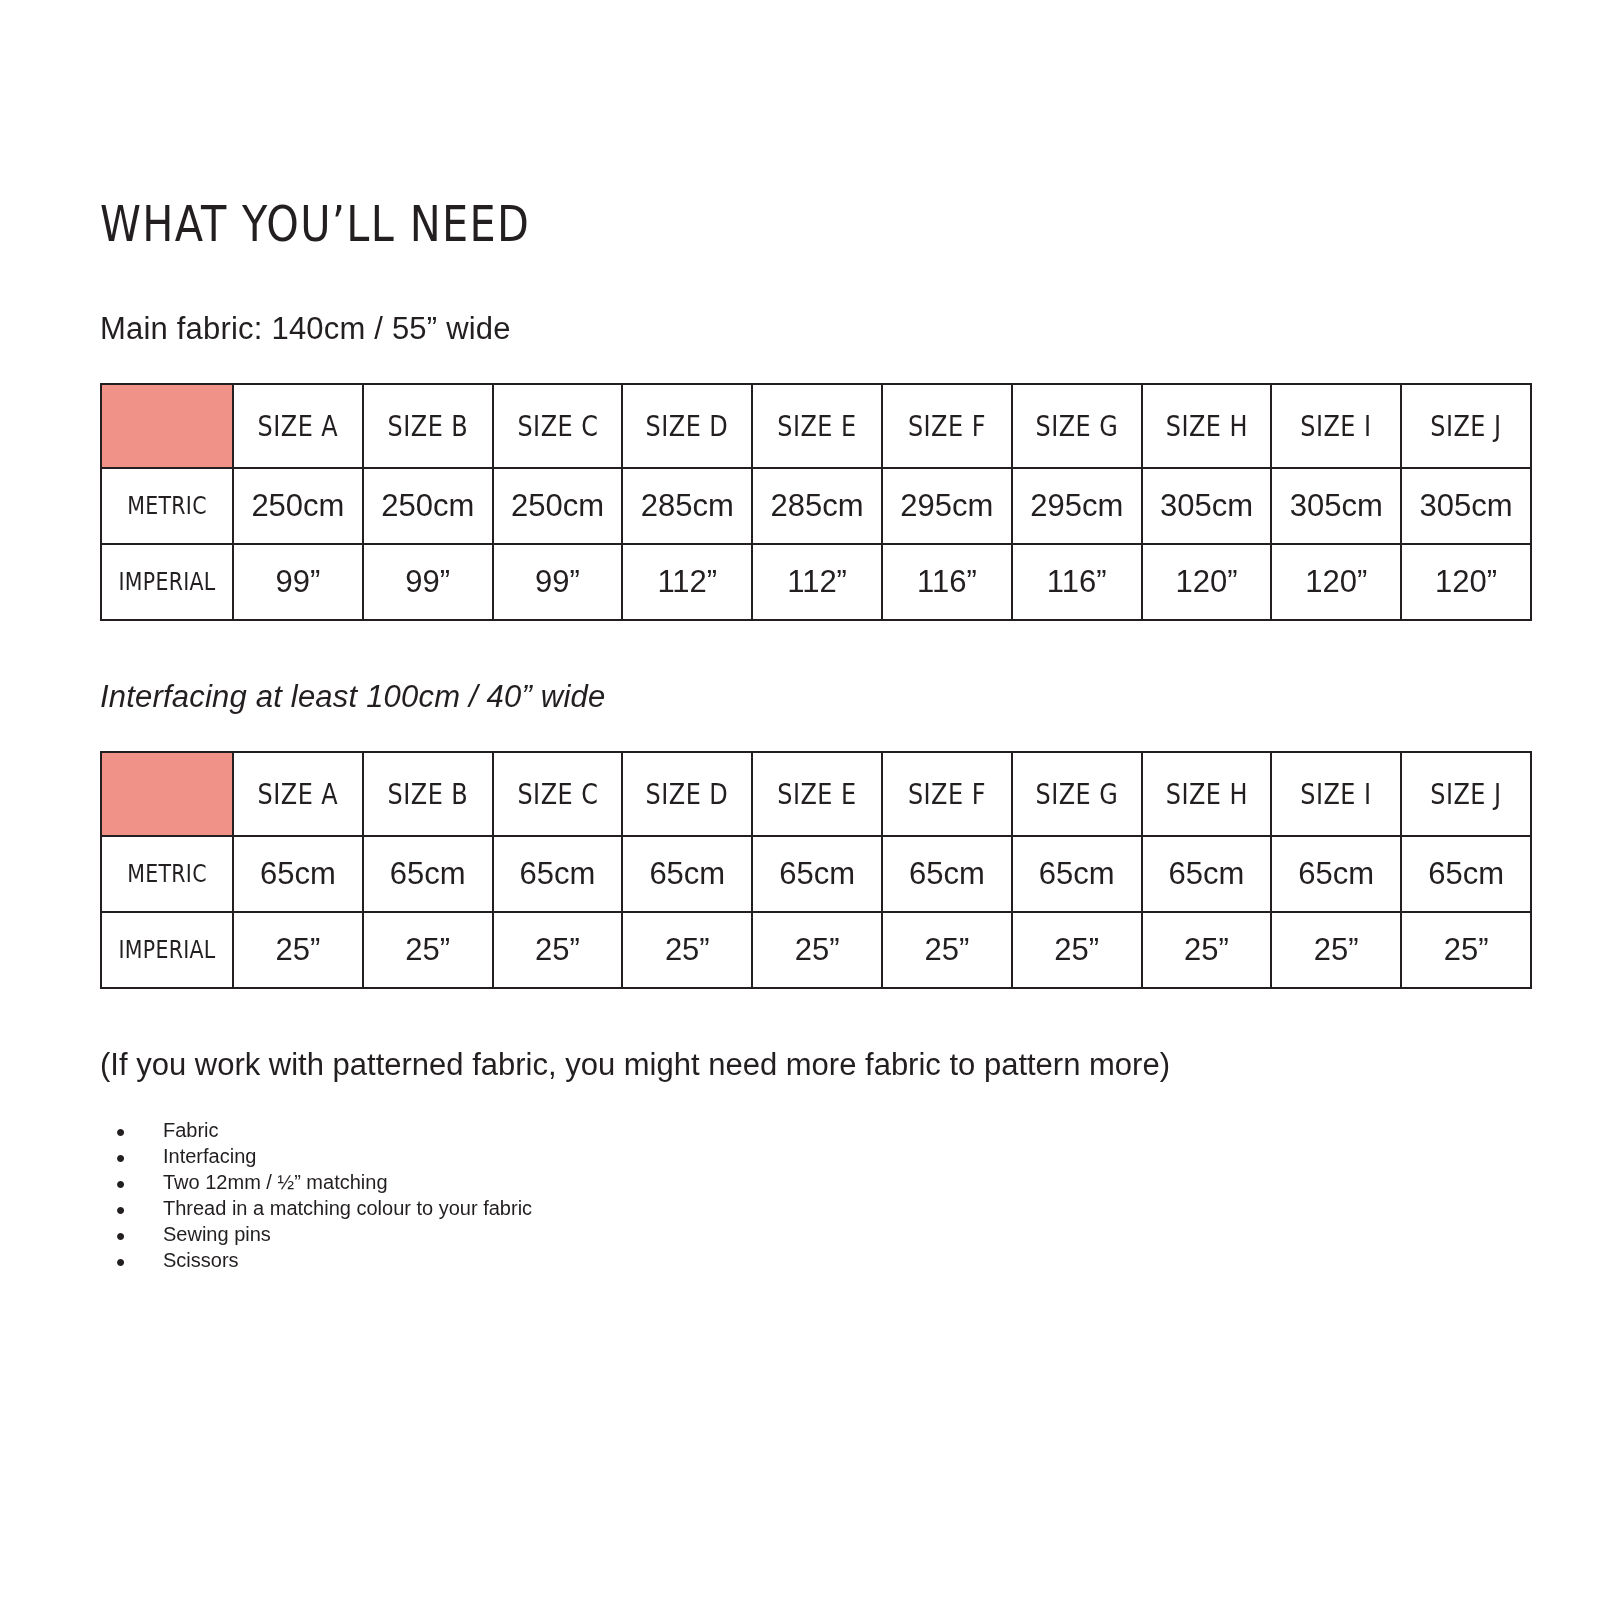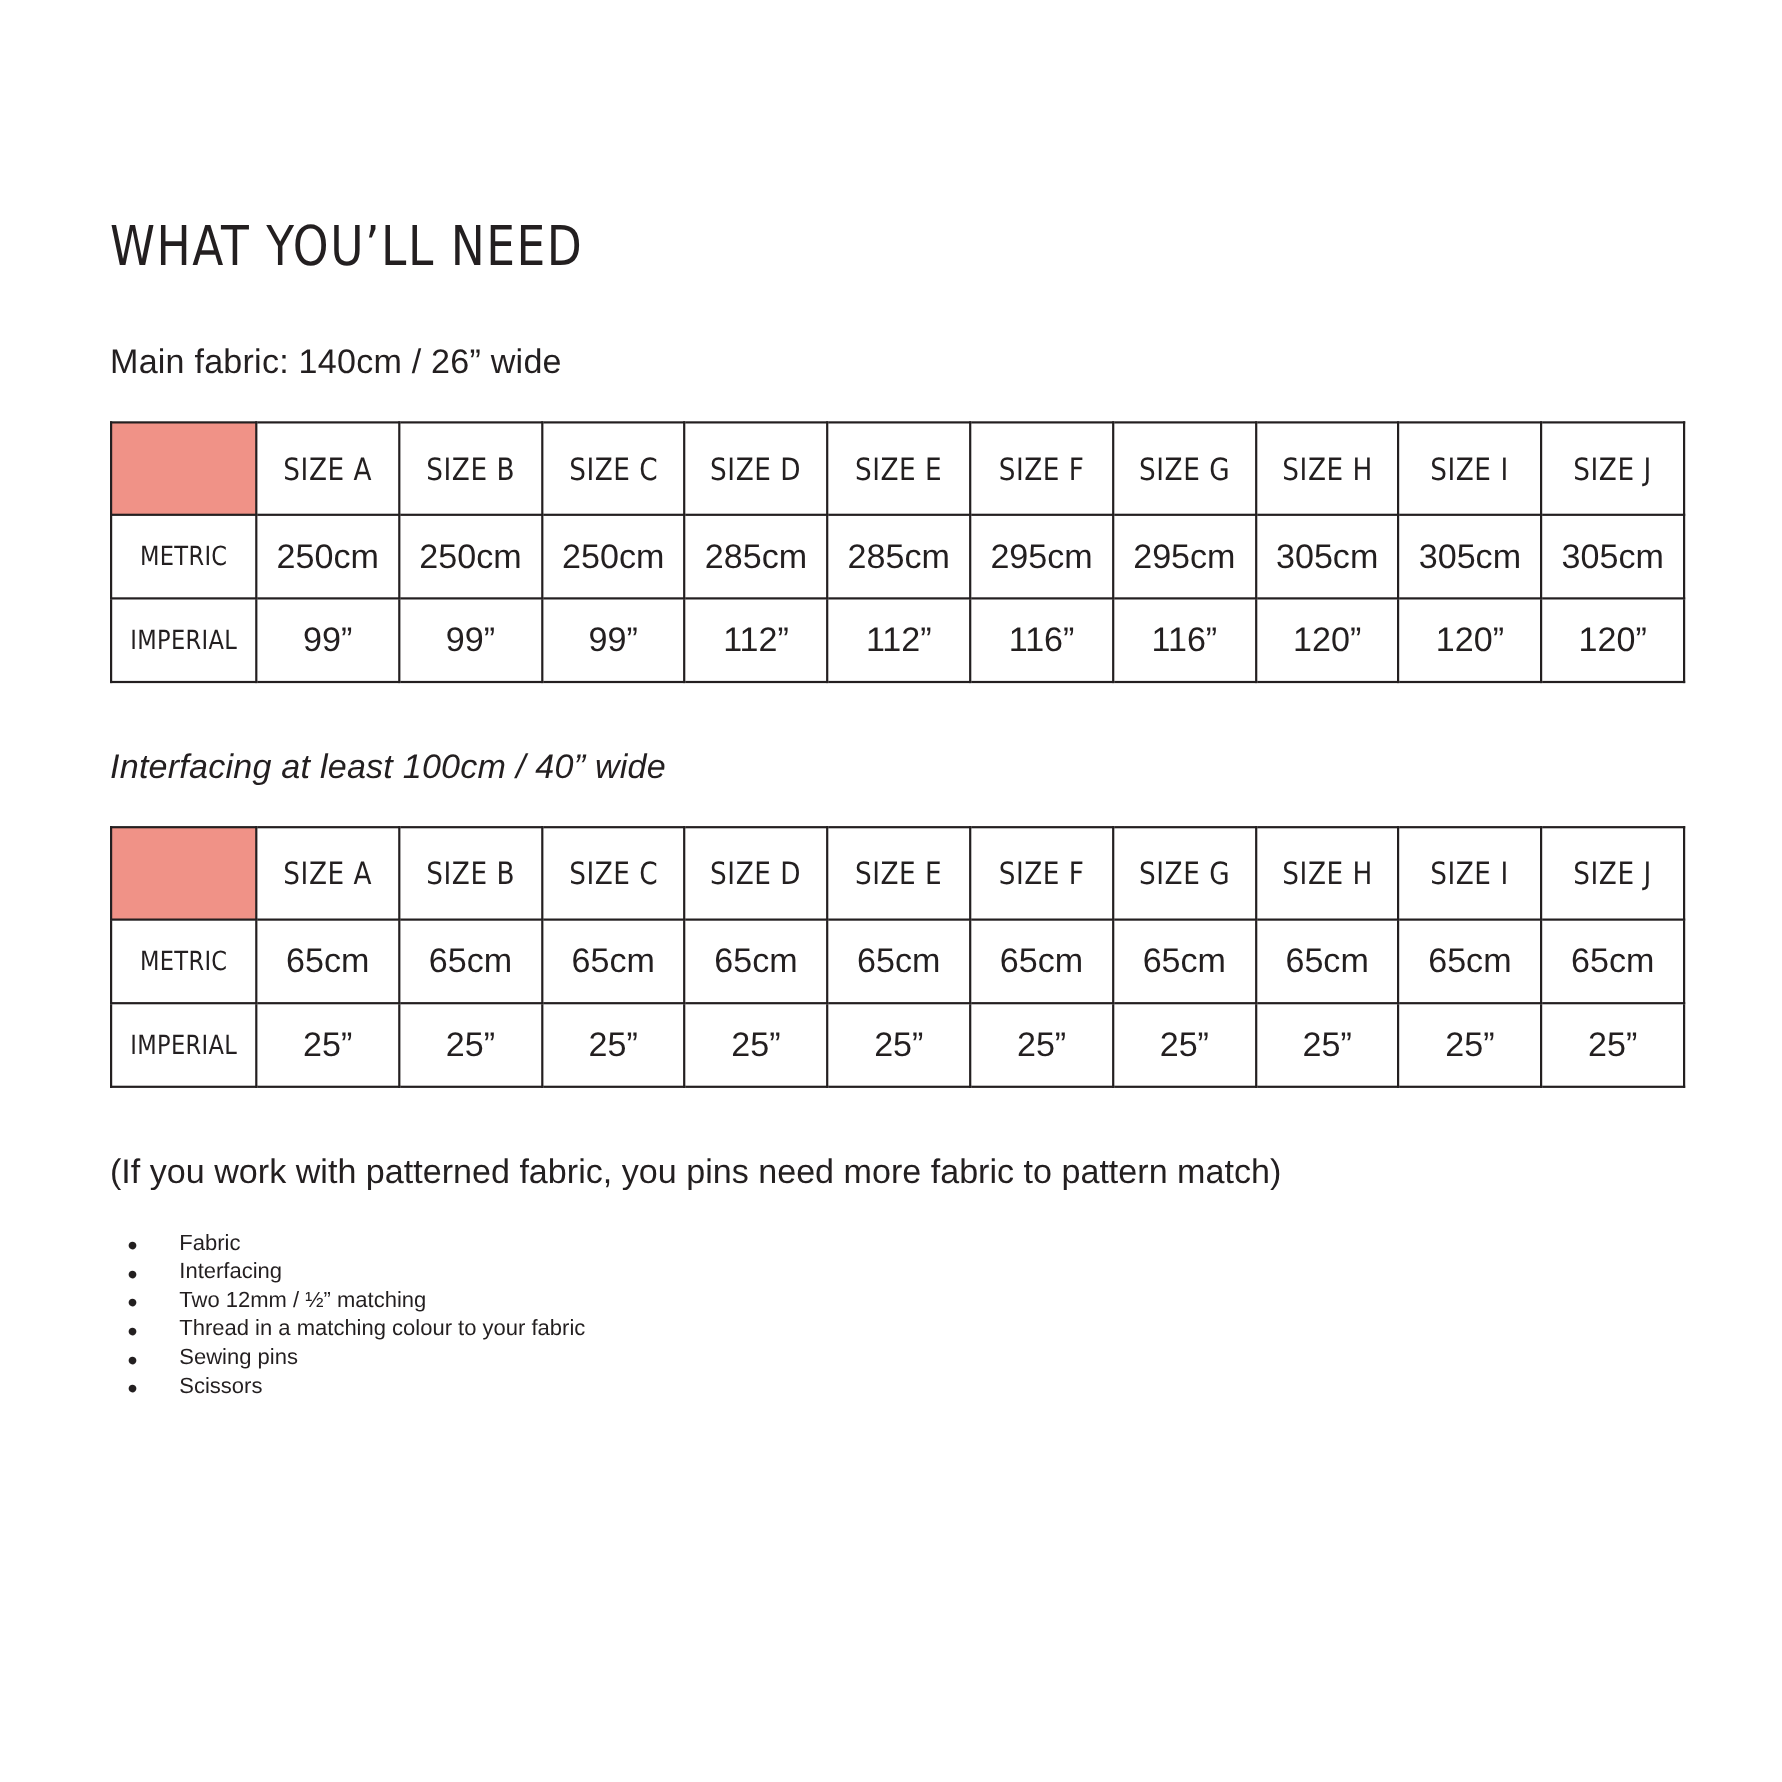--- a/index.html
+++ b/index.html
@@ -101,21 +101,21 @@
     font-size: 26px;
   }
 </style>
 </head>
 <body>
 
 <div class="page">
 
   <h1 class="title">WHAT YOU’LL NEED</h1>
 
-  <p class="fabric-label">Main fabric: 140cm / 26” wide</p>
+  <p class="fabric-label">Main fabric: 140cm / 55” wide</p>
 
   <table class="size-table">
     <tbody>
       <tr>
         <td class="corner-cell"></td>
         <td class="hdr-cell">SIZE A</td>
         <td class="hdr-cell">SIZE B</td>
         <td class="hdr-cell">SIZE C</td>
         <td class="hdr-cell">SIZE D</td>
         <td class="hdr-cell">SIZE E</td>
@@ -193,21 +193,21 @@
         <td class="data-cell">25”</td>
         <td class="data-cell">25”</td>
         <td class="data-cell">25”</td>
         <td class="data-cell">25”</td>
         <td class="data-cell">25”</td>
         <td class="data-cell">25”</td>
       </tr>
     </tbody>
   </table>
 
-  <p class="note">(If you work with patterned fabric, you pins need more fabric to pattern match)</p>
+  <p class="note">(If you work with patterned fabric, you might need more fabric to pattern more)</p>
 
   <ul class="supplies">
     <li>Fabric</li>
     <li>Interfacing</li>
     <li>Two 12mm / ½” matching</li>
     <li>Thread in a matching colour to your fabric</li>
     <li>Sewing pins</li>
     <li>Scissors</li>
   </ul>
 

